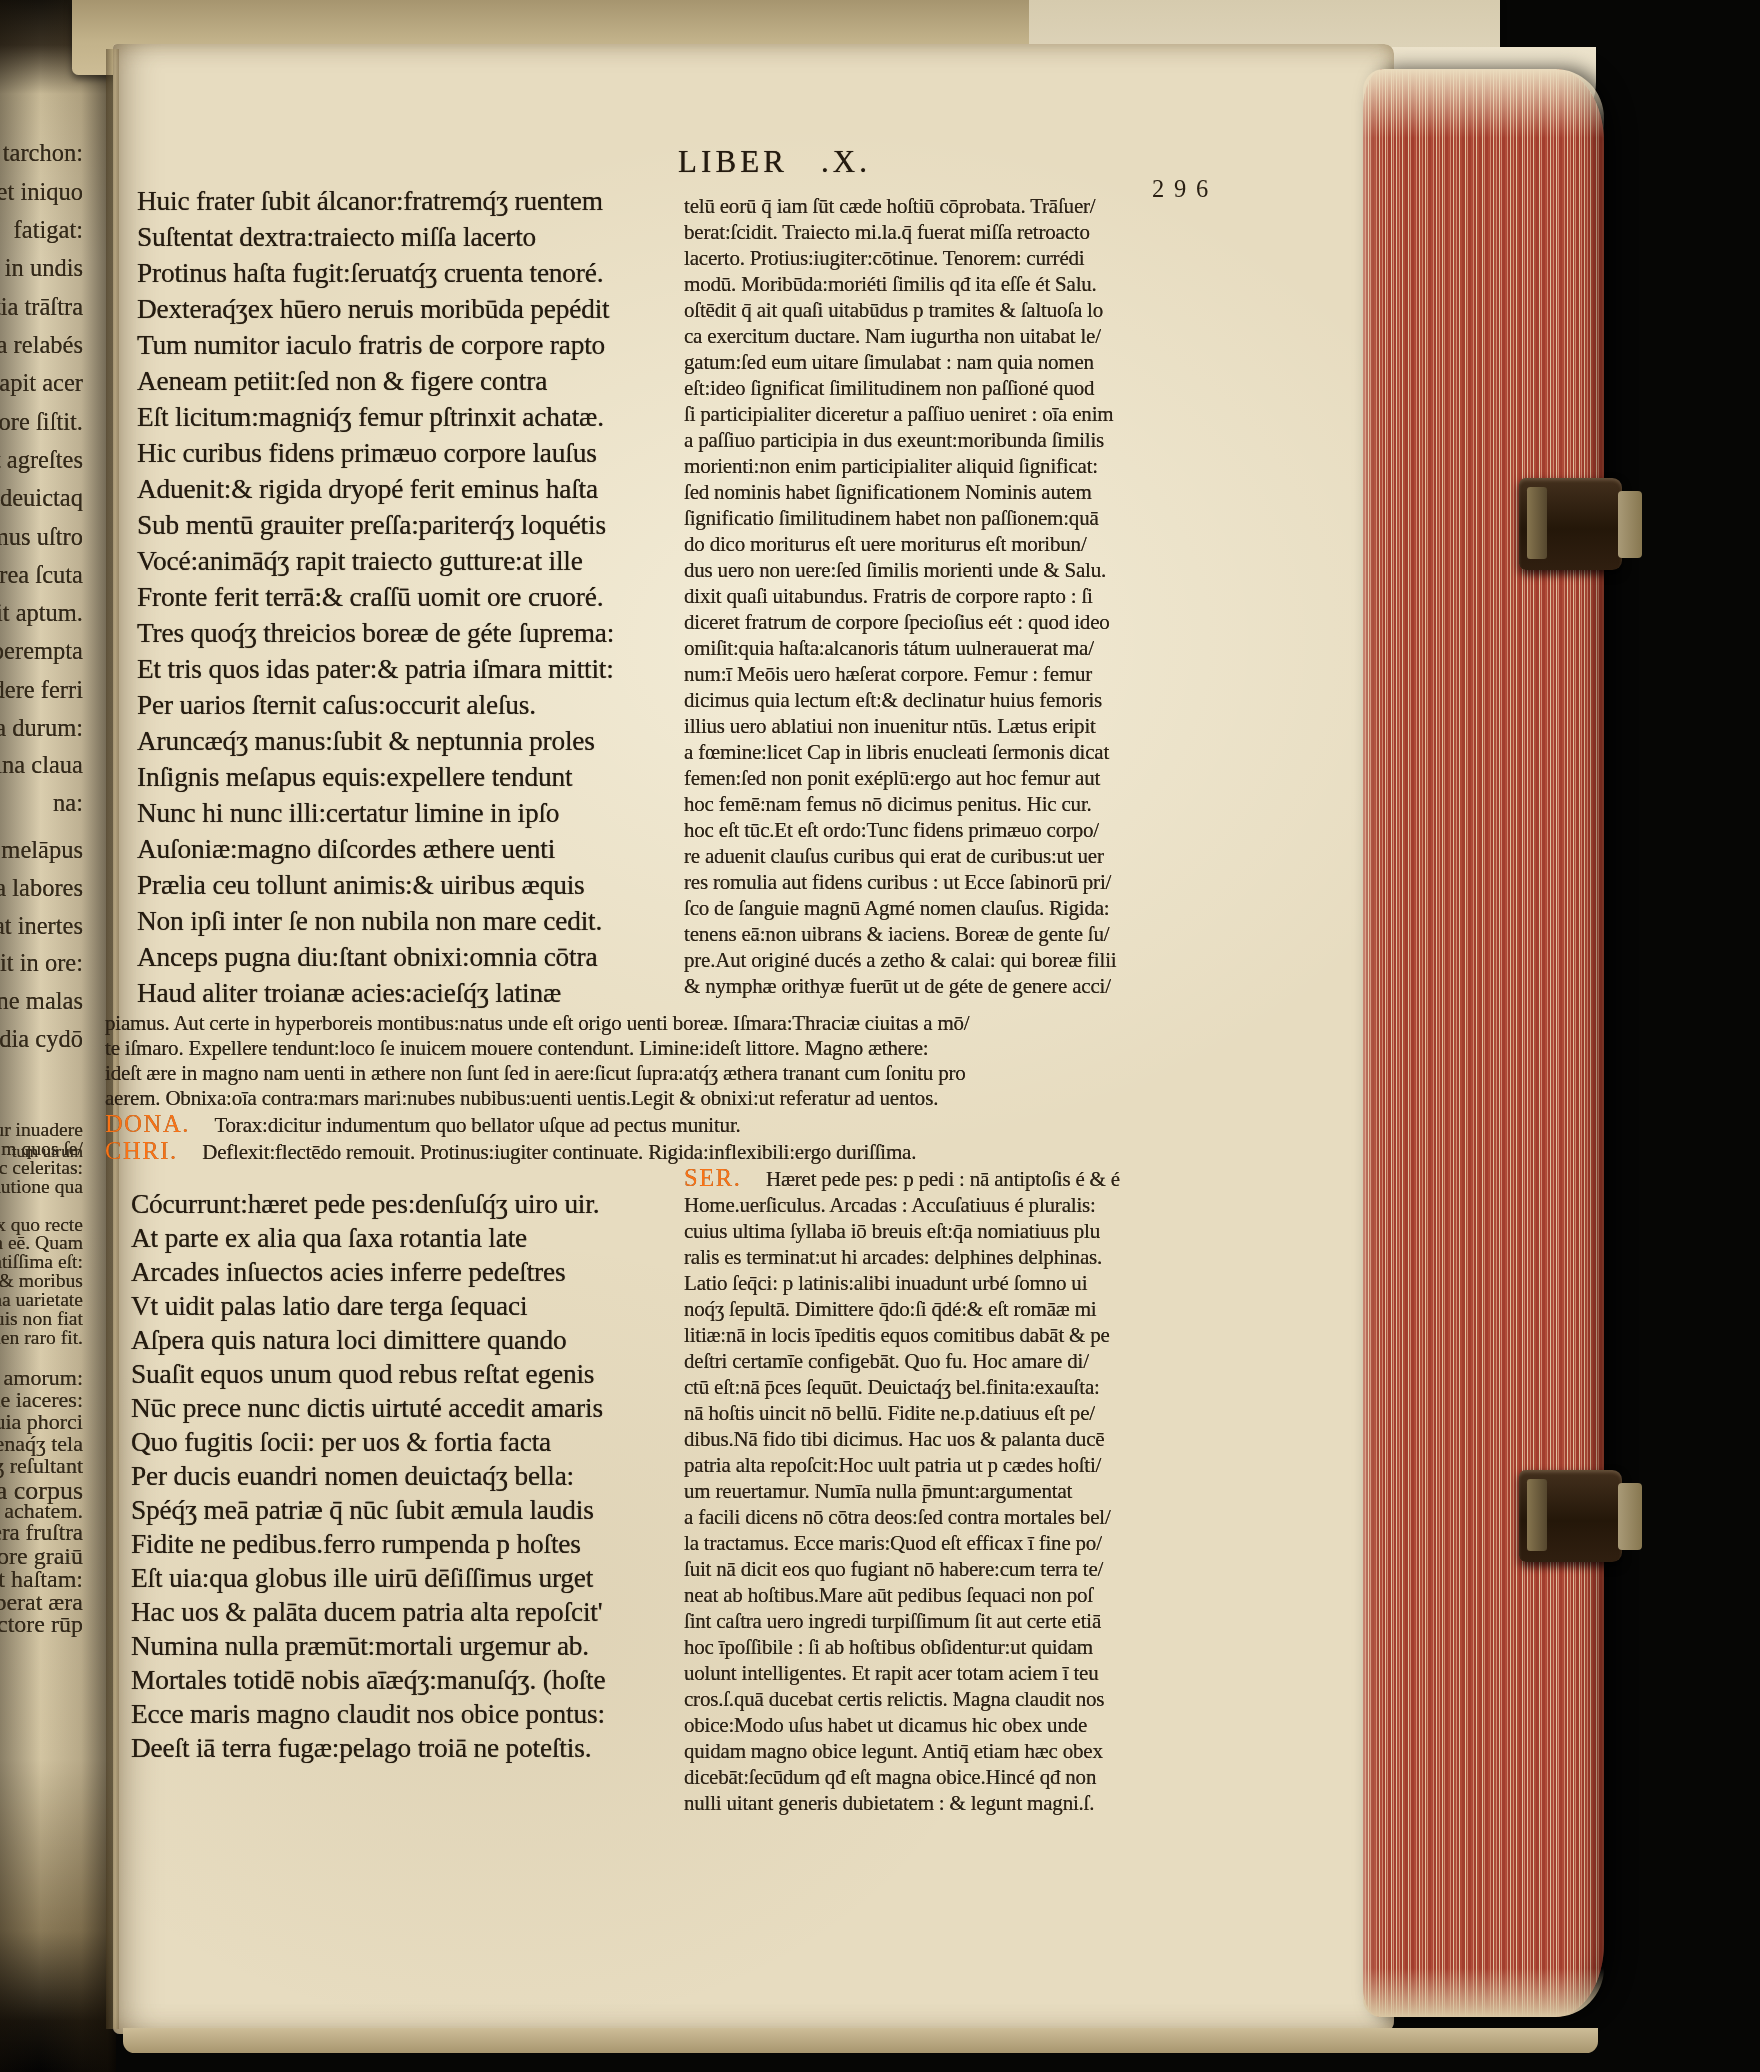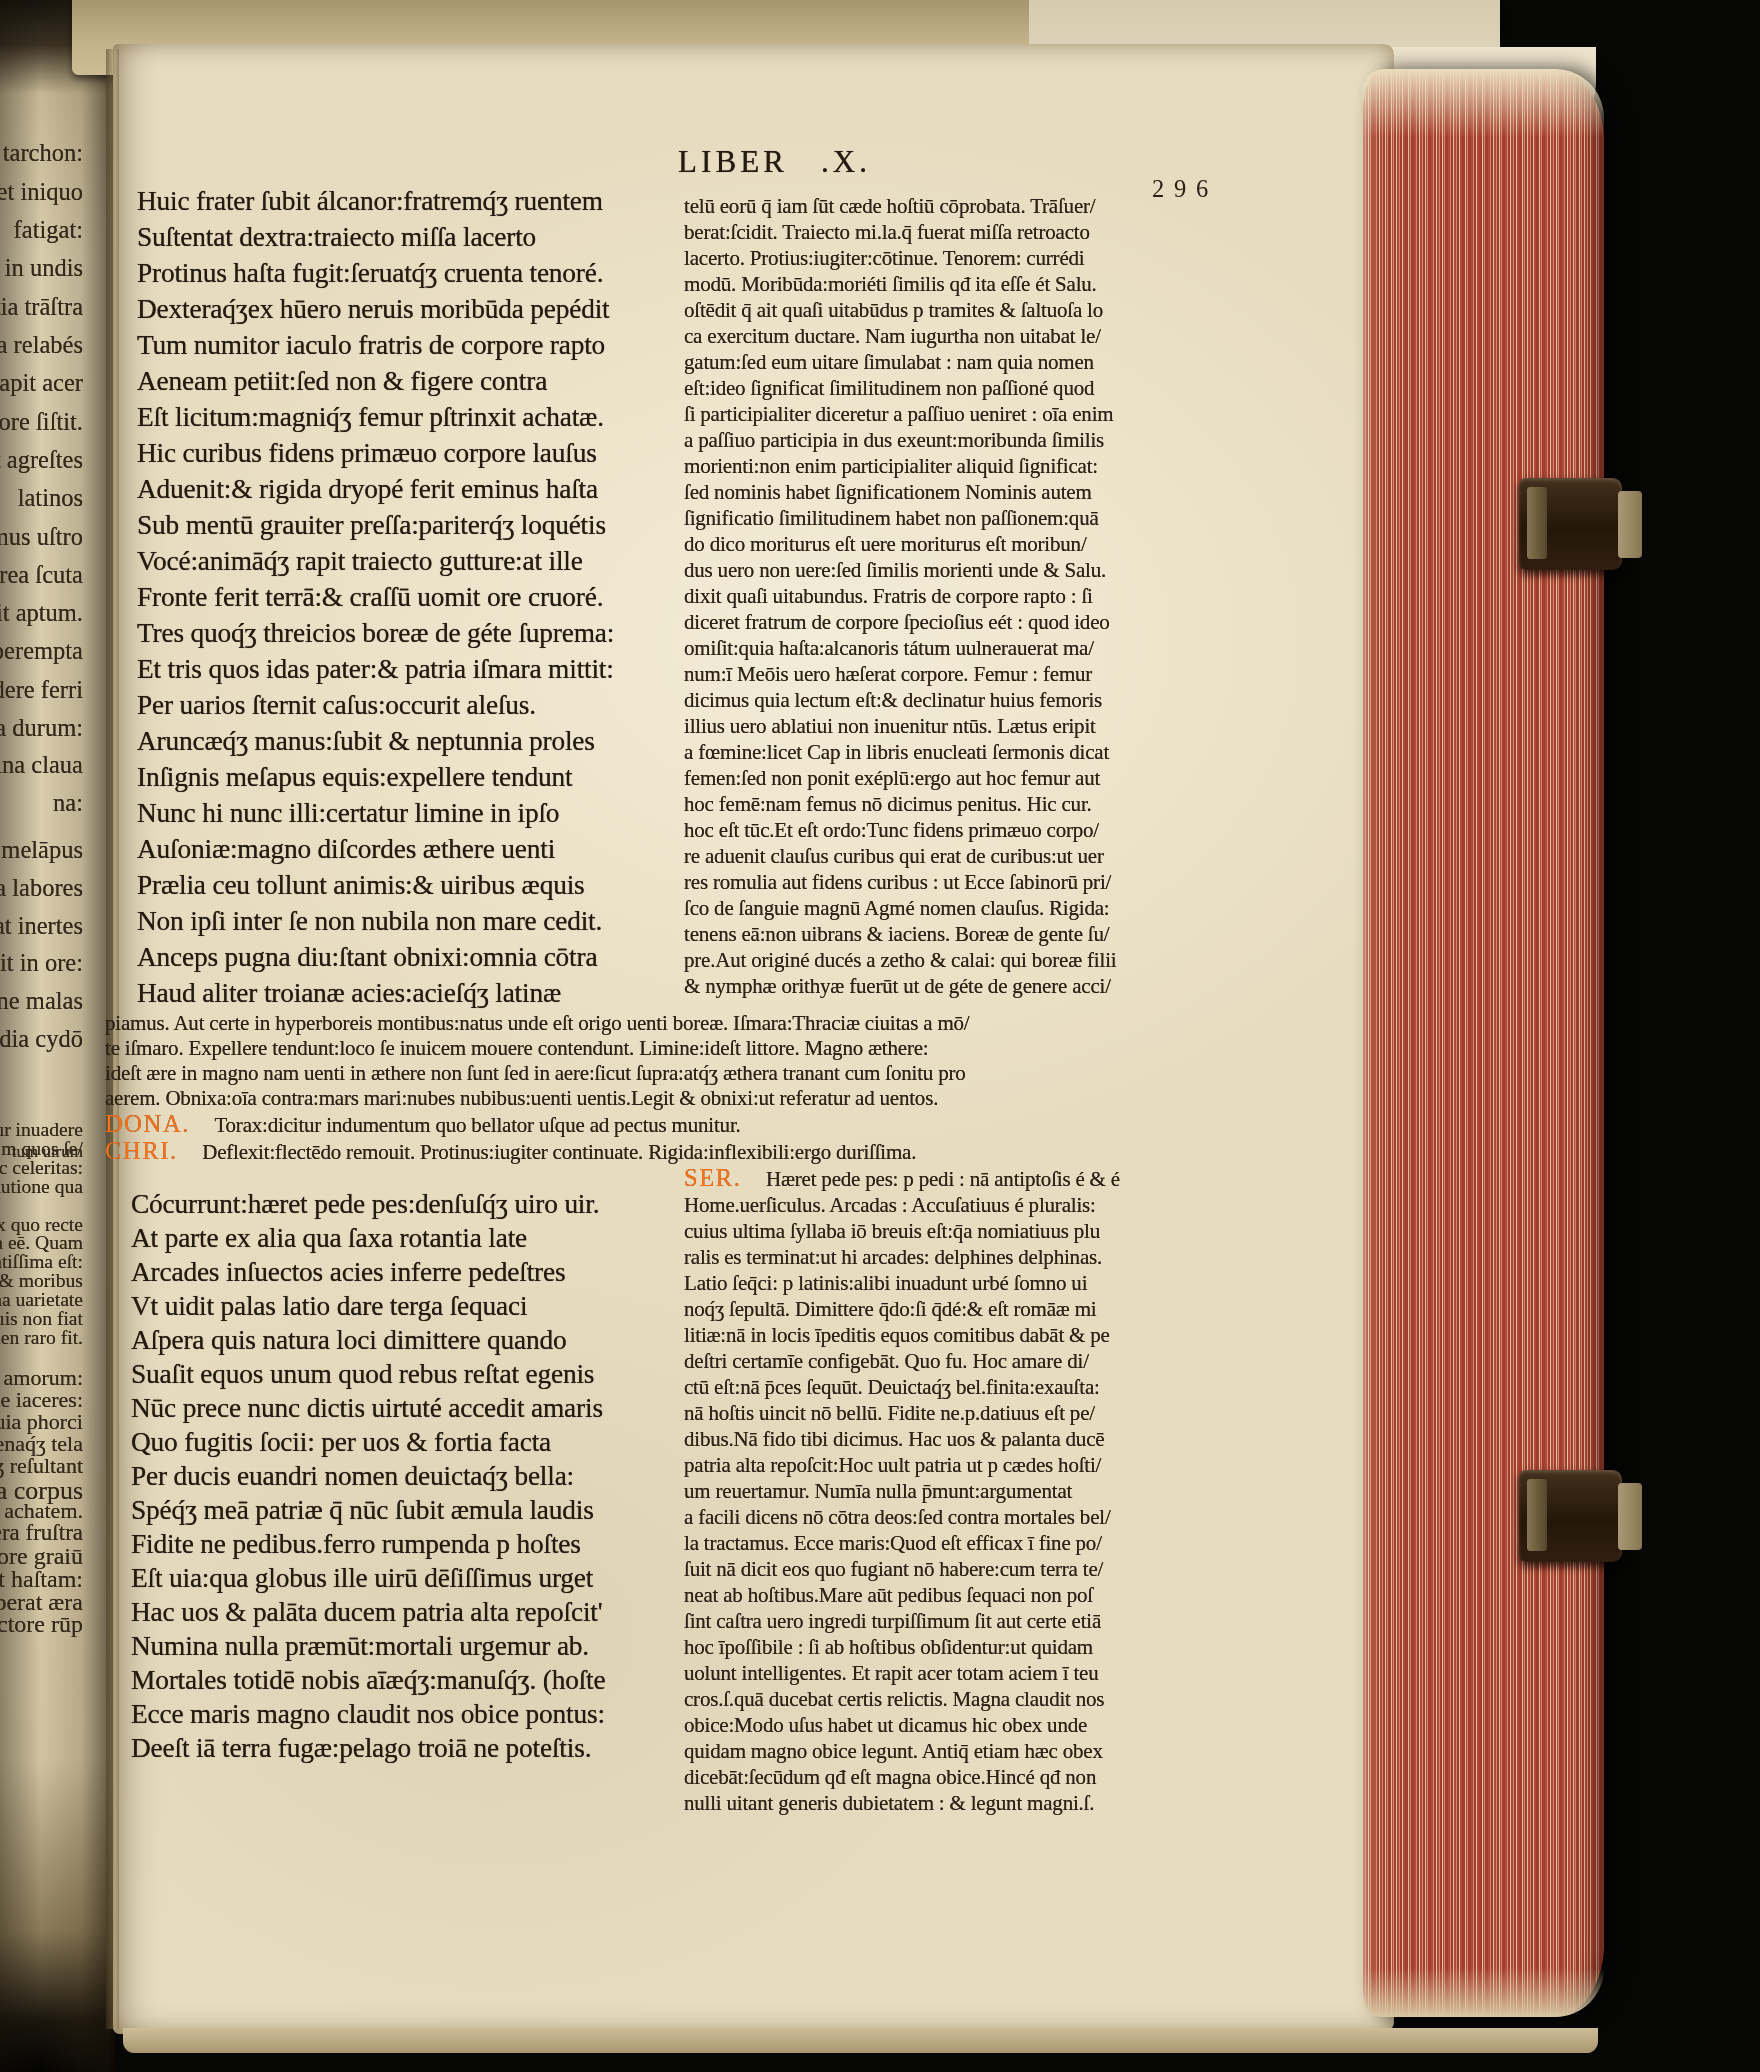--- a/index.html
+++ b/index.html
@@ -242,21 +242,21 @@
 
     <div class="frag" style="top: 139px; font-size: 24.5px;"><span>tua tarchon:</span></div>
         <div class="frag" style="top: 178px; font-size: 24.5px;"><span>pédet iniquo</span></div>
         <div class="frag" style="top: 216px; font-size: 24.5px;"><span>fatigat:</span></div>
         <div class="frag" style="top: 254px; font-size: 24.5px;"><span>nit in undis</span></div>
         <div class="frag" style="top: 293px; font-size: 24.5px;"><span>tantia trāſtra</span></div>
         <div class="frag" style="top: 331px; font-size: 24.5px;"><span>l ūda relabés</span></div>
         <div class="frag" style="top: 369px; font-size: 24.5px;"><span>ed rapit acer</span></div>
         <div class="frag" style="top: 408px; font-size: 24.5px;"><span>littore ſiſtit.</span></div>
         <div class="frag" style="top: 446px; font-size: 24.5px;"><span>uaſit agreſtes</span></div>
-        <div class="frag" style="top: 484px; font-size: 24.5px;"><span>latinos</span></div>
+        <div class="frag" style="top: 484px; font-size: 24.5px;"><span>deuictaq</span></div>
         <div class="frag" style="top: 523px; font-size: 24.5px;"><span>ximus uſtro</span></div>
         <div class="frag" style="top: 561px; font-size: 24.5px;"><span>q́ʒ ærea ſcuta</span></div>
         <div class="frag" style="top: 599px; font-size: 24.5px;"><span>haurit aptum.</span></div>
         <div class="frag" style="top: 637px; font-size: 24.5px;"><span>e perempta</span></div>
         <div class="frag" style="top: 676px; font-size: 24.5px;"><span>dere ferri</span></div>
         <div class="frag" style="top: 714px; font-size: 24.5px;"><span>a durum:</span></div>
         <div class="frag" style="top: 751px; font-size: 24.5px;"><span>gmina claua</span></div>
         <div class="frag" style="top: 789px; font-size: 24.5px;"><span>na:</span></div>
         <div class="frag" style="top: 836px; font-size: 24.5px;"><span>orq́ʒ melāpus</span></div>
         <div class="frag" style="top: 874px; font-size: 24.5px;"><span>terra labores</span></div>

